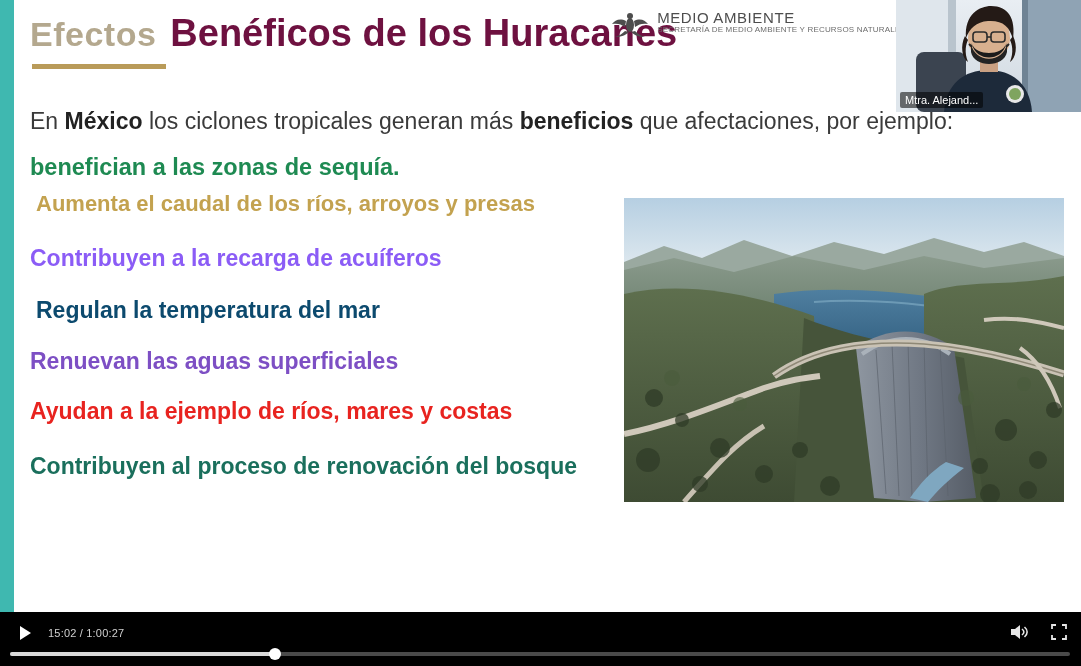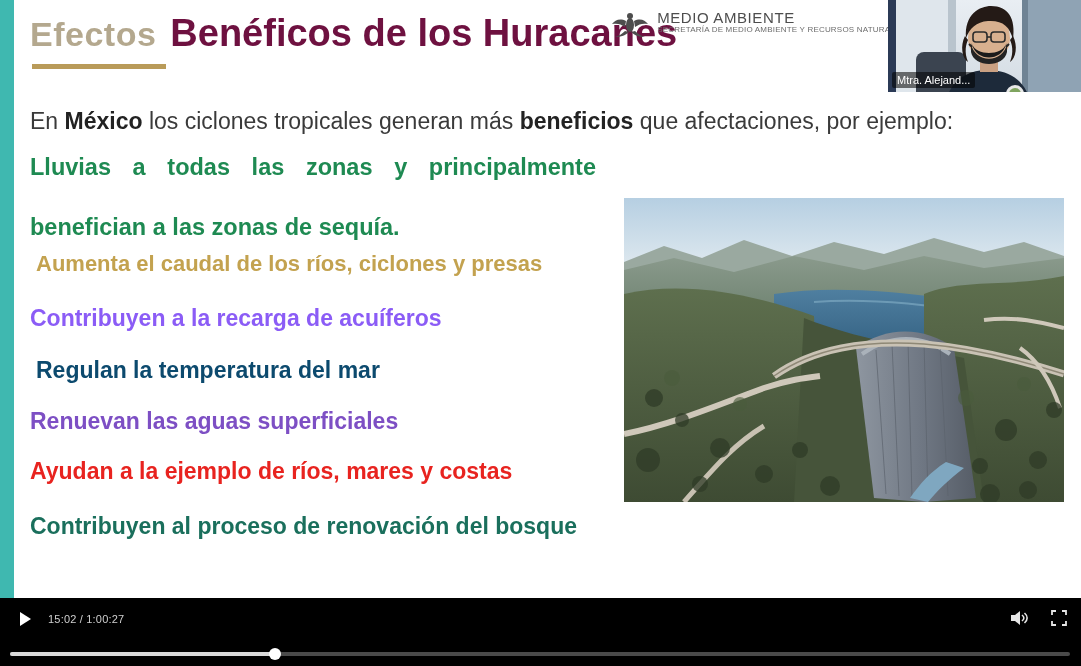--- a/index.html
+++ b/index.html
@@ -197,24 +197,23 @@
     height: 56px;
     border-radius: 50%;
     background: rgba(255,255,255,0.22);
   }
   
   .selfview {
     position: absolute;
     right: 0;
     top: 0;
     width: 185px;
-    height: 92px;
+    height: 112px;
     overflow: hidden;
     background: #2b3a56;
-    padding-left: 8px;
   }
   .selfview svg { display: block; }
   .sv-name {
     position: absolute;
     left: 4px;
     bottom: 4px;
     background: rgba(0,0,0,0.55);
     color: #fff;
     font-size: 11px;
     padding: 2px 5px;
@@ -223,21 +222,21 @@
     overflow: hidden;
     white-space: nowrap;
     text-overflow: ellipsis;
   }
   
   .playerbar {
     position: absolute;
     left: 0;
     bottom: 0;
     width: 1081px;
-    height: 68px;
+    height: 54px;
     background: #000;
   }
   .pb-row {
     position: absolute;
     left: 0;
     top: 8px;
     width: 1081px;
     height: 26px;
     display: flex;
     align-items: center;
@@ -337,24 +336,23 @@
           <span class="l2">SECRETARÍA DE MEDIO AMBIENTE Y RECURSOS NATURALES</span>
         </div>
       </div>
 
       <div class="intro">
         <span>En </span><b>México</b><span> los ciclones tropicales generan más </span><b>beneficios</b><span> que afectaciones, por ejemplo:</span>
       </div>
 
       <div class="bullets">
         <div class="b-line b1">
-          <span class="j">Lluvias a todas las zonas y principalmente</span>
           <span>benefician a las zonas de sequía.</span>
         </div>
-        <div class="b-line b2">Aumenta el caudal de los ríos, ciclones y presas</div>
+        <div class="b-line b2">Aumenta el caudal de los ríos, arroyos y presas</div>
         <div class="b-line b3">Contribuyen a la recarga de acuíferos</div>
         <div class="b-line b4">Regulan la temperatura del mar</div>
         <div class="b-line b5">Renuevan las aguas superficiales</div>
         <div class="b-line b6">Ayudan a la ejemplo de ríos, mares y costas</div>
         <div class="b-line b7">Contribuyen al proceso de renovación del bosque</div>
       </div>
 
       <div class="photo">
         <svg width="440" height="304" viewBox="0 0 440 304">
           <defs>

